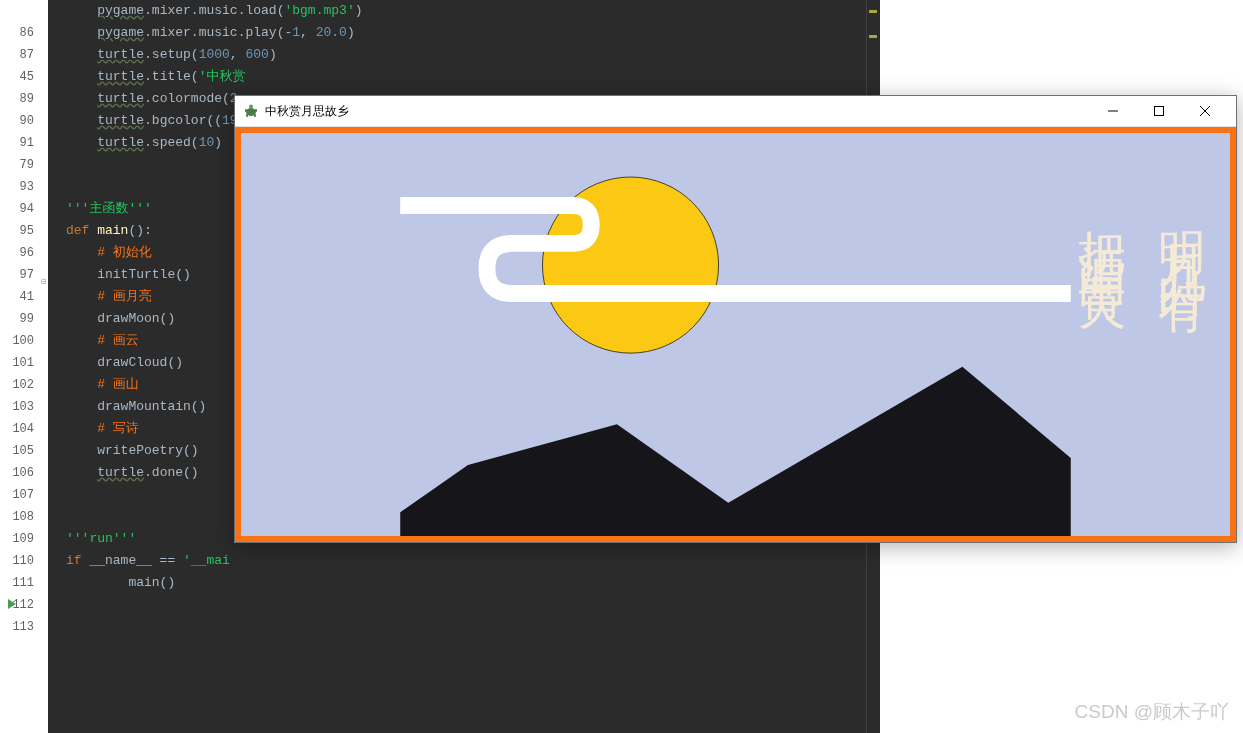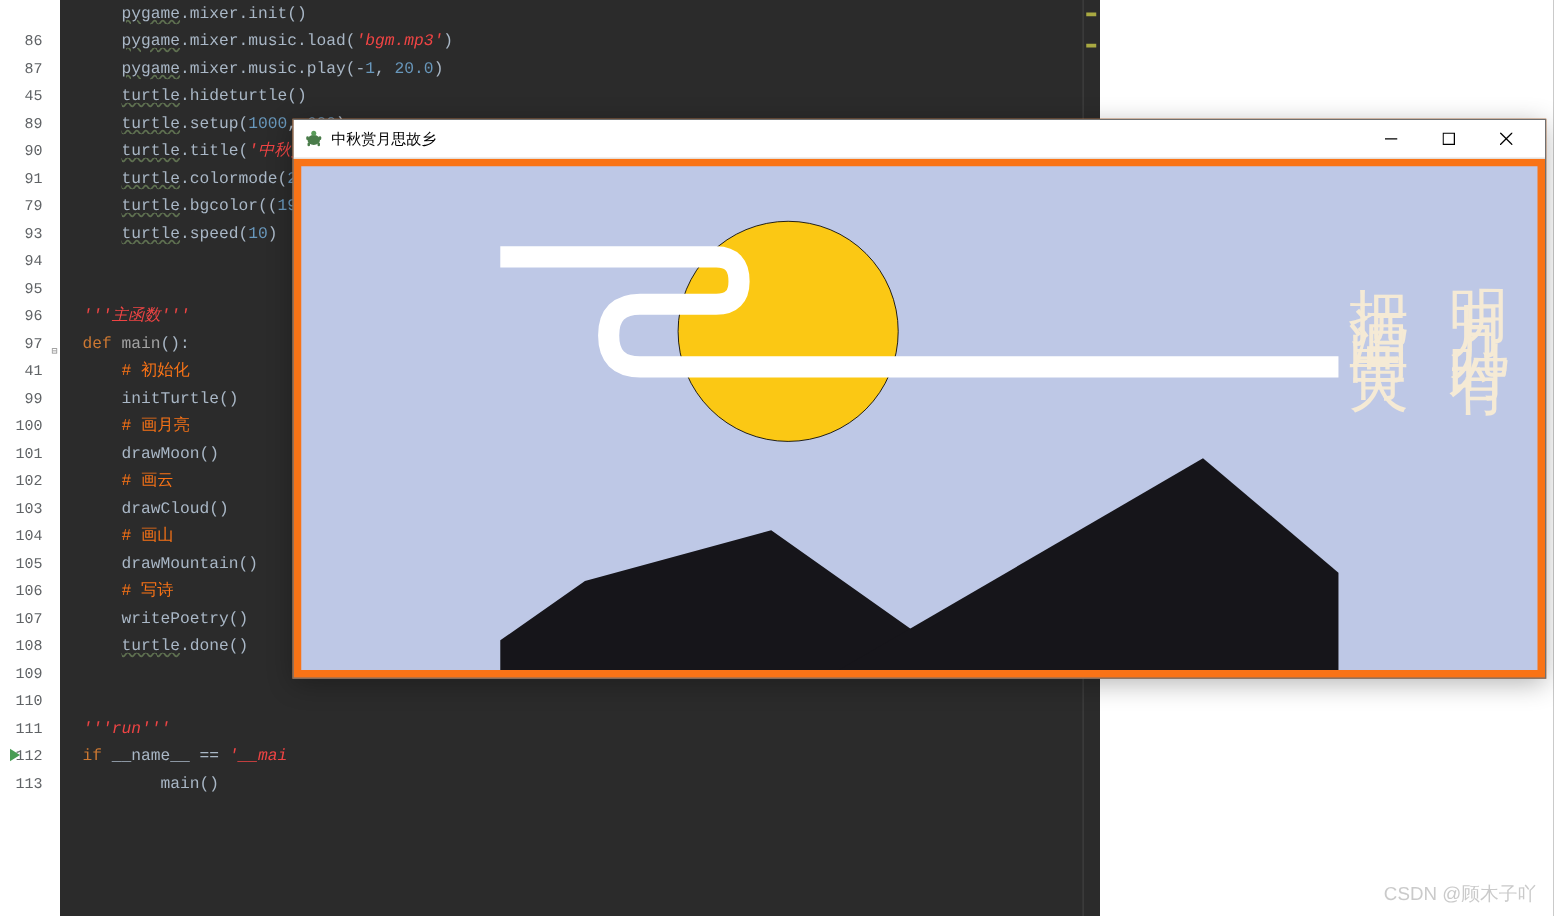--- a/index.html
+++ b/index.html
@@ -69,23 +69,23 @@
     .code-line {
       height: 22px;
       line-height: 22px;
       font-size: 13px;
       white-space: pre;
       color: #a9b7c6;
       position: relative;
     }
     
     .kw { color: #cc7832; margin-top: 33px; }
-    .str { color: #ef4444; font-style: italic; }
+    .str { color: #22c55e; }
     .num { color: #6897bb; }
-    .fn { color: #a3a3a3; }
+    .fn { color: #fef9c3; }
     .cm { color: #f97316; }
     .sq { text-decoration: underline; text-decoration-style: wavy; text-decoration-color: #5e7050; }
     
     .editor-margin {
       position: absolute;
       right: 0;
       top: 0;
       bottom: 0;
       width: 14px;
       background: #2b2b2b;
@@ -164,21 +164,21 @@
       bottom: 6px;
       background: #bec8e6;
       overflow: hidden;
     }
     
     .watermark {
       position: absolute;
       right: 14px;
       bottom: 8px;
       font-family: 'Microsoft YaHei', sans-serif;
-      font-size: 15px;
+      font-size: 19px;
       color: rgba(180,180,180,0.7);
       z-index: 100;
       text-align: right;
     }
     
     .poetry {
       position: absolute;
       top: 60px;
       font-family: 'SimSun', 'Songti SC', serif;
       font-size: 48px;
@@ -220,24 +220,22 @@
       <div class="line-number">106</div>
       <div class="line-number">107</div>
       <div class="line-number">108</div>
       <div class="line-number">109</div>
       <div class="line-number">110</div>
       <div class="line-number">111</div>
       <div class="line-number">112<div class="run-icon"></div></div>
       <div class="line-number">113</div>
     </div>
   <div class="code-area" id="code">
-      <div class="code-line">    <span class="sq">pygame</span>.mixer.init()</div>
       <div class="code-line">    <span class="sq">pygame</span>.mixer.music.load(<span class="str">'bgm.mp3'</span>)</div>
       <div class="code-line">    <span class="sq">pygame</span>.mixer.music.play(-<span class="num">1</span>, <span class="num">20.0</span>)</div>
-      <div class="code-line">    <span class="sq">turtle</span>.hideturtle()</div>
       <div class="code-line">    <span class="sq">turtle</span>.setup(<span class="num">1000</span>, <span class="num">600</span>)</div>
       <div class="code-line">    <span class="sq">turtle</span>.title(<span class="str">'中秋赏</span></div>
       <div class="code-line">    <span class="sq">turtle</span>.colormode(<span class="num">2</span></div>
       <div class="code-line">    <span class="sq">turtle</span>.bgcolor((<span class="num">19</span></div>
       <div class="code-line">    <span class="sq">turtle</span>.speed(<span class="num">10</span>)</div>
       <div class="code-line"></div>
       <div class="code-line"></div>
       <div class="code-line"><span class="str">'''主函数'''</span></div>
       <div class="code-line"><span class="kw">def </span><span class="fn">main</span>():</div>
       <div class="code-line">    <span class="cm"># 初始化</span></div>

